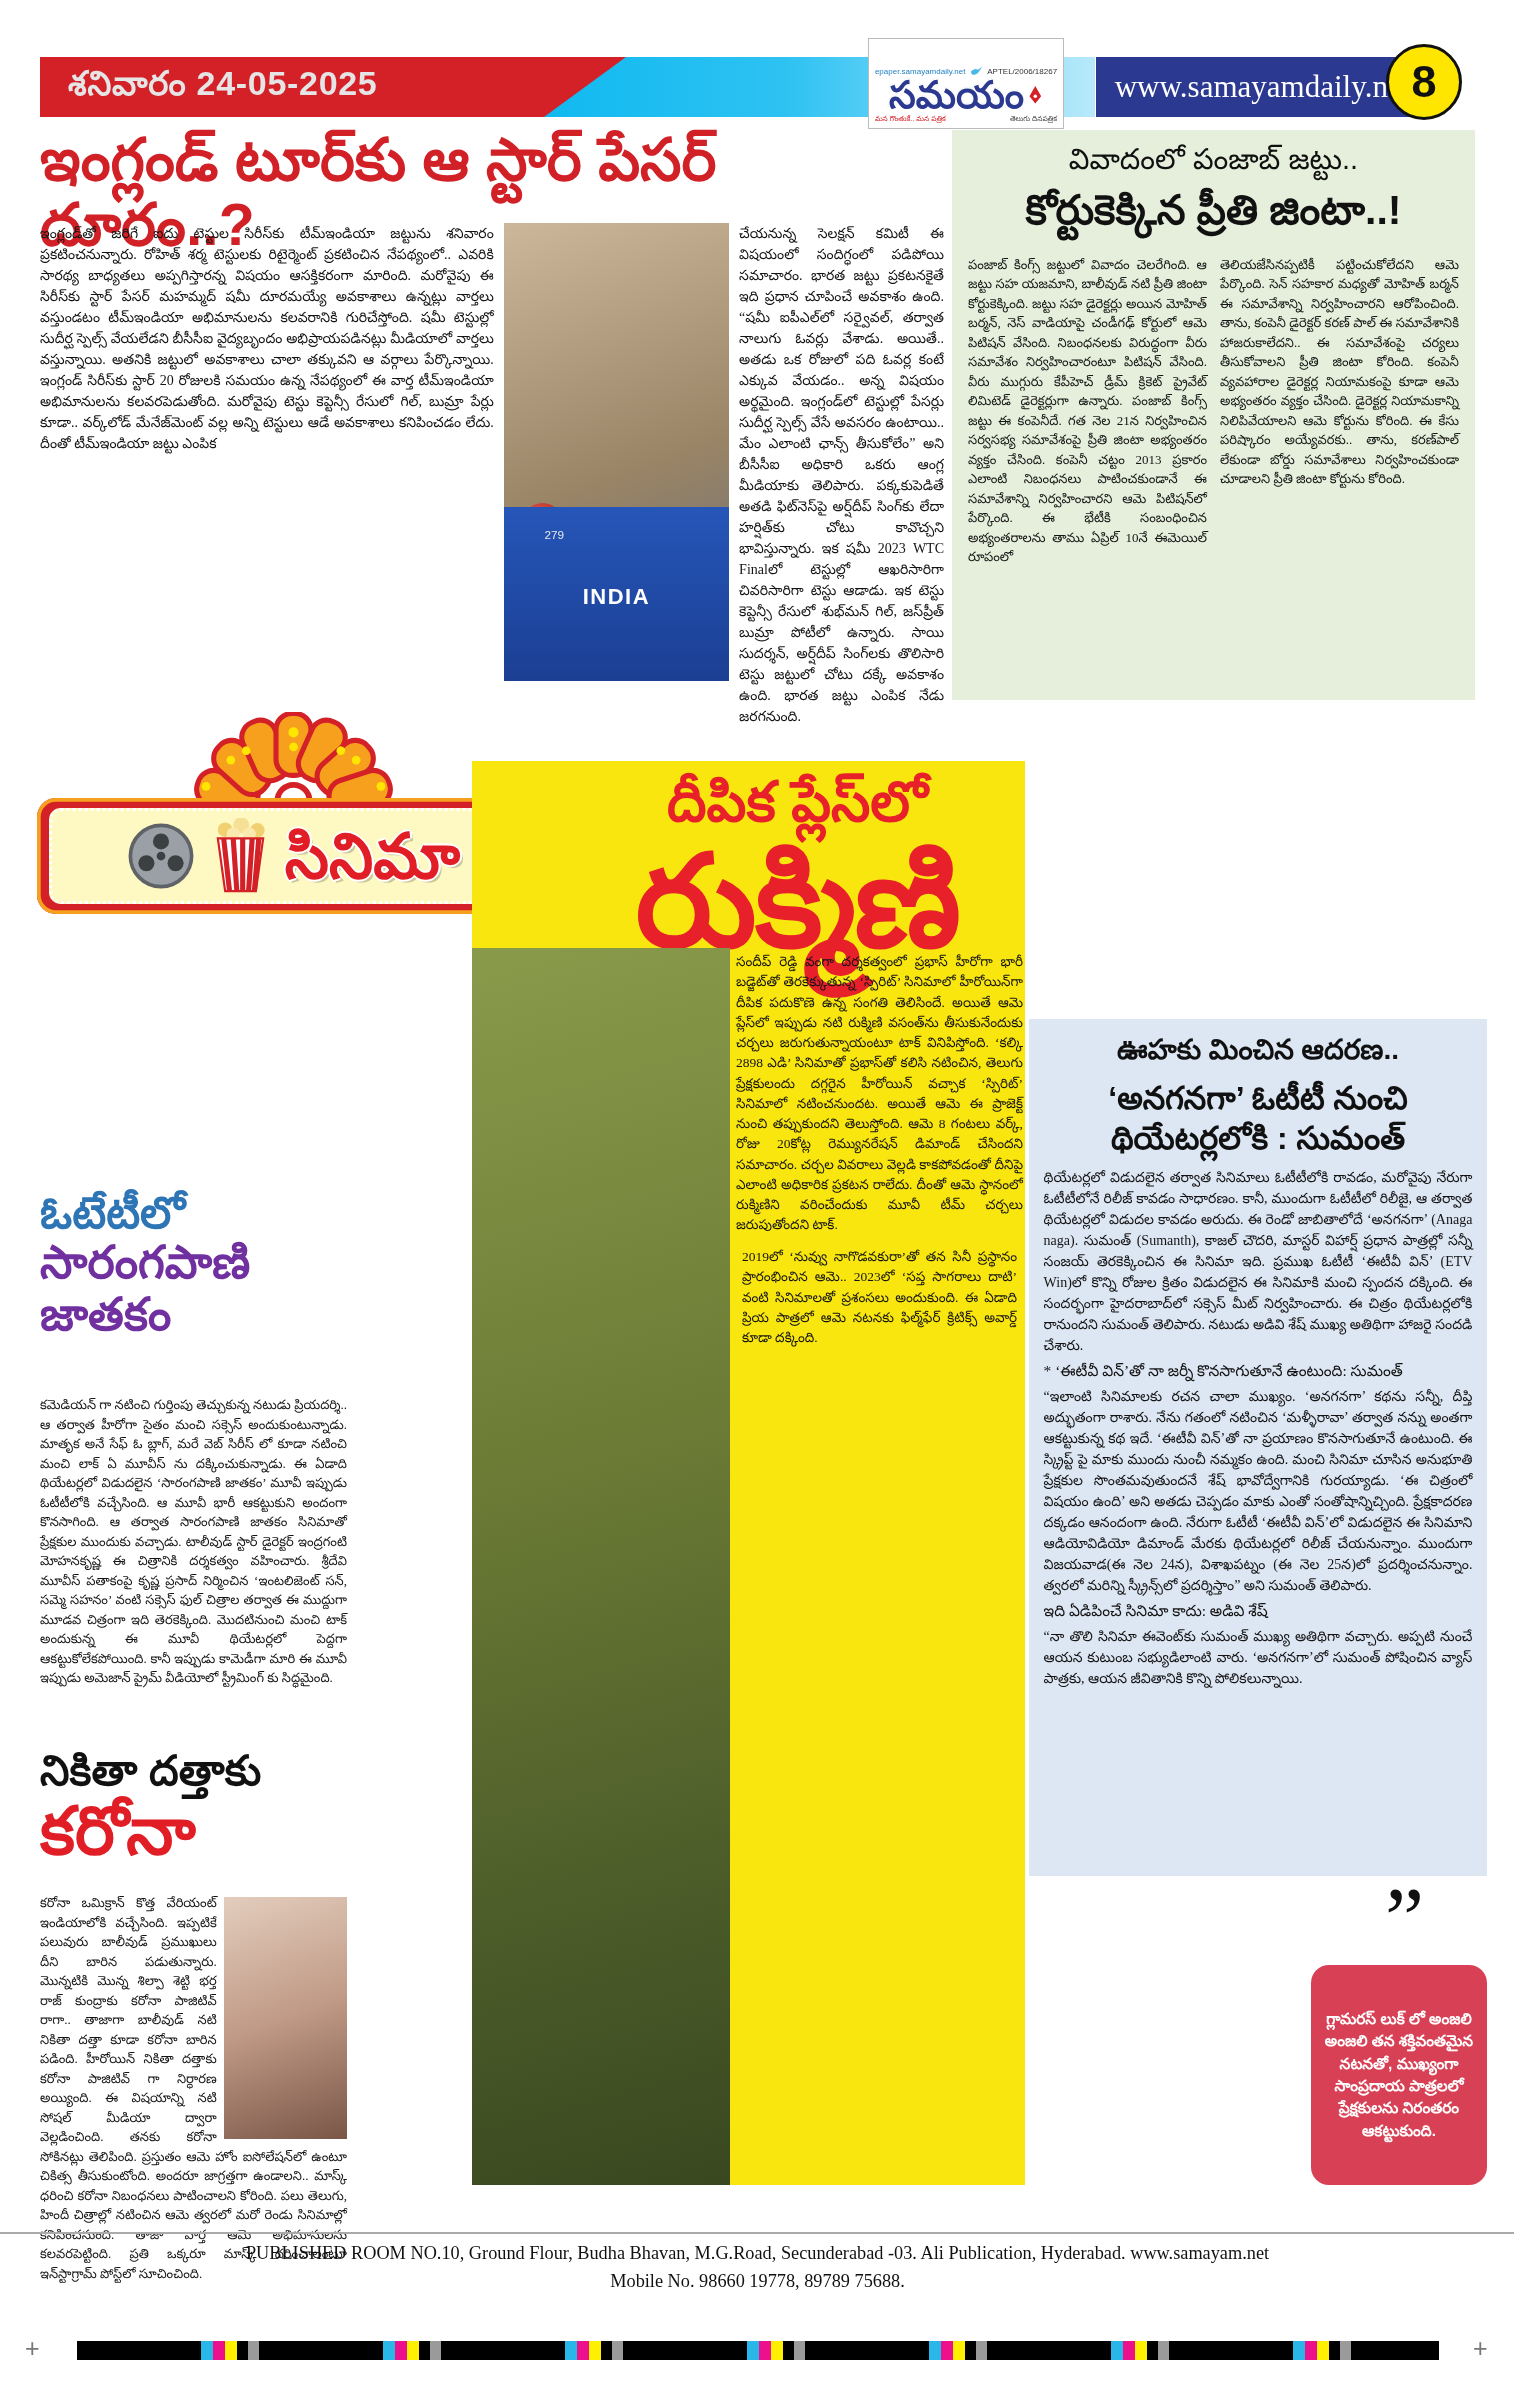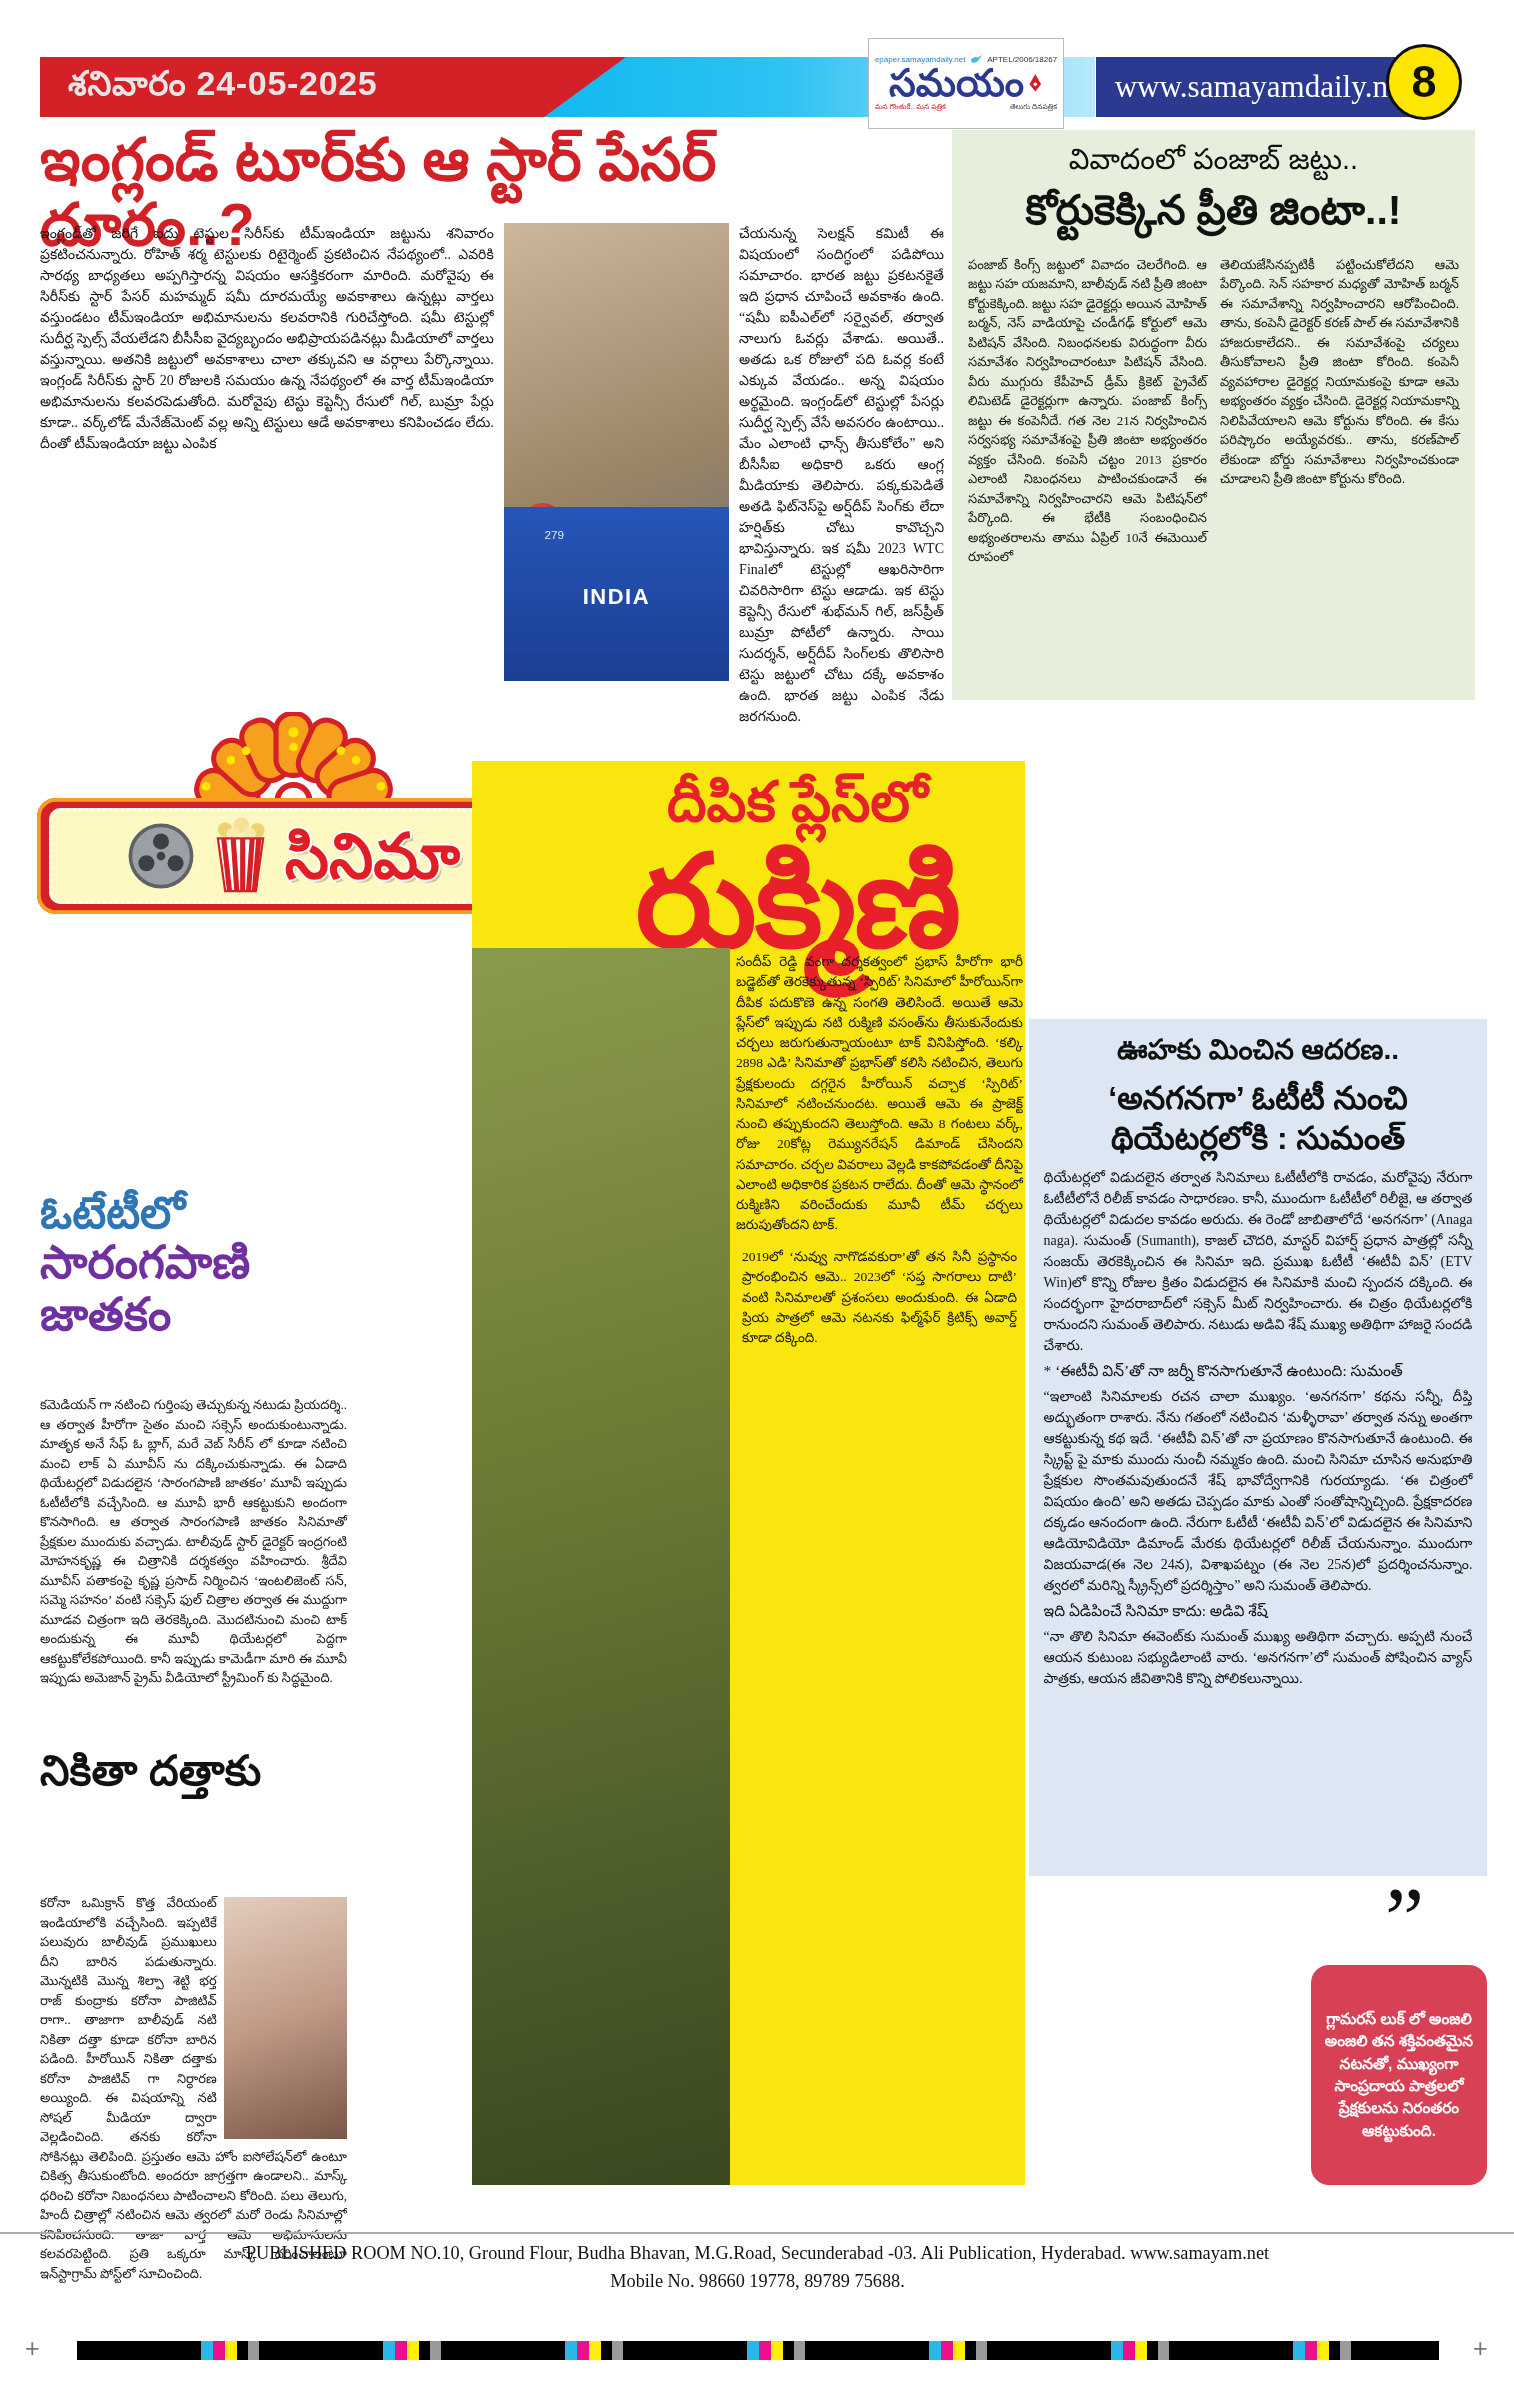--- a/index.html
+++ b/index.html
@@ -5,21 +5,21 @@
   html,body{margin:0;padding:0;background:#e8e8e8;}
   .page{position:relative;width:1515px;height:2401px;background:#ffffff;overflow:hidden;
         font-family:"Liberation Sans",sans-serif;color:#111;}
   .abs{position:absolute;}
   
   .cyanband{left:410px;top:57px;width:685px;height:60px;background:linear-gradient(90deg,#00b4ef,#2ec2f2 55%,#b8e9fb);}
   .redband{left:40px;top:57px;width:586px;height:60px;background:#d42027;
            clip-path:polygon(0 0,100% 0,86% 100%,0 100%);display:flex;align-items:center;}
   .redband .date{color:#e5e5e5;font-size:34px;font-weight:bold;padding-left:28px;letter-spacing:0.7px;}
   .logobox{left:868px;top:38px;width:196px;height:91px;background:#fff;border:0.7px solid #bbb;
-           display:flex;flex-direction:column;justify-content:center;padding:2.9px 5.9px;box-sizing:border-box;}
+           display:flex;flex-direction:column;justify-content:flex-end;padding:2.9px 5.9px;box-sizing:border-box;}
   .logotop{display:flex;justify-content:space-between;align-items:center;font-size:8px;}
   .logotop .ep{color:#1d7fc0;} .logotop .reg{color:#333;}
   .logomain{display:flex;align-items:center;justify-content:center;gap:4.4px;}
   .logotext{font-size:38px;font-weight:bold;color:#2b3990;line-height:1;
             text-shadow:-1.5px 0 #fff,1.5px 0 #fff,0 1.5px #fff,0 -1.5px #fff,0 0 1.5px #2b3990;}
   .logobottom{display:flex;justify-content:space-between;font-size:7.3px;}
   .tagred{color:#d42027;} .tagdark{color:#444;}
   .navybox{left:1096px;top:57px;width:333px;height:60px;background:#2b3990;display:flex;align-items:center;justify-content:center;}
   .navybox .url{color:#fff;font-size:31px;font-family:"Liberation Serif",serif;}
   .pagecircle{left:1386px;top:44px;width:76px;height:76px;border-radius:50%;background:#ffe600;border:3.7px solid #111;
@@ -226,20 +226,21 @@
 
   <div class="abs sar-head">
     <div class="sar-p1">ఓటేటీలో</div>
     <div class="sar-p2">సారంగపాణి</div>
     <div class="sar-p2">జాతకం</div>
   </div>
   <div class="abs sar-body body-txt">కమెడియన్ గా నటించి గుర్తింపు తెచ్చుకున్న నటుడు ప్రియదర్శి.. ఆ తర్వాత హీరోగా సైతం మంచి సక్సెస్ అందుకుంటున్నాడు. మాతృక అనే సేఫ్ ఓ బ్లాగ్, మరే వెబ్ సిరీస్ లో కూడా నటించి మంచి లాక్ ఏ మూవీస్ ను దక్కించుకున్నాడు. ఈ ఏడాది థియేటర్లలో విడుదలైన ‘సారంగపాణి జాతకం’ మూవీ ఇప్పుడు ఓటీటీలోకి వచ్చేసింది. ఆ మూవీ భారీ ఆకట్టుకుని అందంగా కొనసాగింది. ఆ తర్వాత సారంగపాణి జాతకం సినిమాతో ప్రేక్షకుల ముందుకు వచ్చాడు. టాలీవుడ్ స్టార్ డైరెక్టర్ ఇంద్రగంటి మోహనకృష్ణ ఈ చిత్రానికి దర్శకత్వం వహించారు. శ్రీదేవి మూవీస్ పతాకంపై కృష్ణ ప్రసాద్ నిర్మించిన ‘ఇంటలిజెంట్ సన్, సమ్మె సహనం’ వంటి సక్సెస్ ఫుల్ చిత్రాల తర్వాత ఈ ముద్దుగా మూడవ చిత్రంగా ఇది తెరకెక్కింది. మొదటినుంచి మంచి టాక్ అందుకున్న ఈ మూవీ థియేటర్లలో పెద్దగా ఆకట్టుకోలేకపోయింది. కానీ ఇప్పుడు కామెడీగా మారి ఈ మూవీ ఇప్పుడు అమెజాన్ ప్రైమ్ వీడియోలో స్ట్రీమింగ్ కు సిద్ధమైంది.</div>
 
   <div class="abs nik-head">
     <div class="nik-l1">నికితా దత్తాకు</div>
+    <div class="nik-l2">కరోనా</div>
   </div>
   <div class="abs nik-body body-txt">
     <div class="nik-photo photo"></div>
     <span>కరోనా ఒమిక్రాన్ కొత్త వేరియంట్ ఇండియాలోకి వచ్చేసింది. ఇప్పటికే పలువురు బాలీవుడ్ ప్రముఖులు దీని బారిన పడుతున్నారు. మొన్నటికి మొన్న శిల్పా శెట్టి భర్త రాజ్ కుంద్రాకు కరోనా పాజిటివ్ రాగా.. తాజాగా బాలీవుడ్ నటి నికితా దత్తా కూడా కరోనా బారిన పడింది. హీరోయిన్ నికితా దత్తాకు కరోనా పాజిటివ్ గా నిర్ధారణ అయ్యింది. ఈ విషయాన్ని నటి సోషల్ మీడియా ద్వారా వెల్లడించింది. తనకు కరోనా సోకినట్లు తెలిపింది. ప్రస్తుతం ఆమె హోం ఐసోలేషన్‌లో ఉంటూ చికిత్స తీసుకుంటోంది. అందరూ జాగ్రత్తగా ఉండాలని.. మాస్క్ ధరించి కరోనా నిబంధనలు పాటించాలని కోరింది. పలు తెలుగు, హిందీ చిత్రాల్లో నటించిన ఆమె త్వరలో మరో రెండు సినిమాల్లో కనిపించనుంది. తాజా వార్త ఆమె అభిమానులను కలవరపెట్టింది. ప్రతి ఒక్కరూ మాస్క్ దరించాలంటూ ఇన్‌స్టాగ్రామ్ పోస్ట్‌లో సూచించింది.</span>
   </div>
 
   <div class="abs footrule"></div>
   <div class="abs footer">
     <div>PUBLISHED ROOM NO.10, Ground Flour, Budha Bhavan, M.G.Road, Secunderabad -03. Ali Publication, Hyderabad. www.samayam.net</div>
     <div>Mobile No. 98660 19778, 89789 75688.</div>

